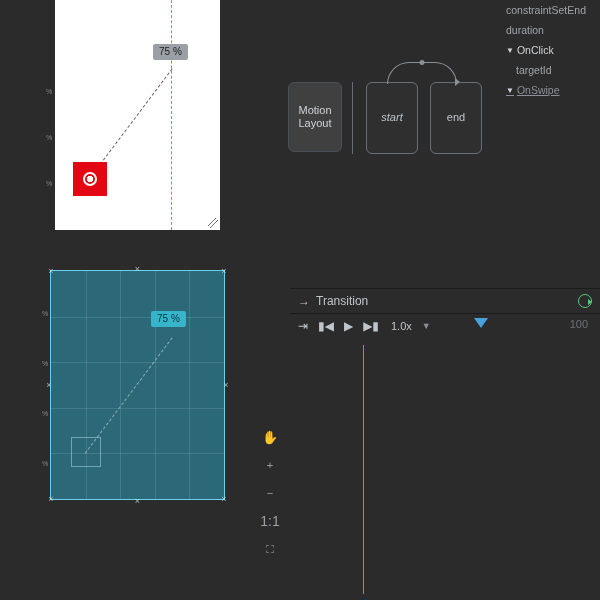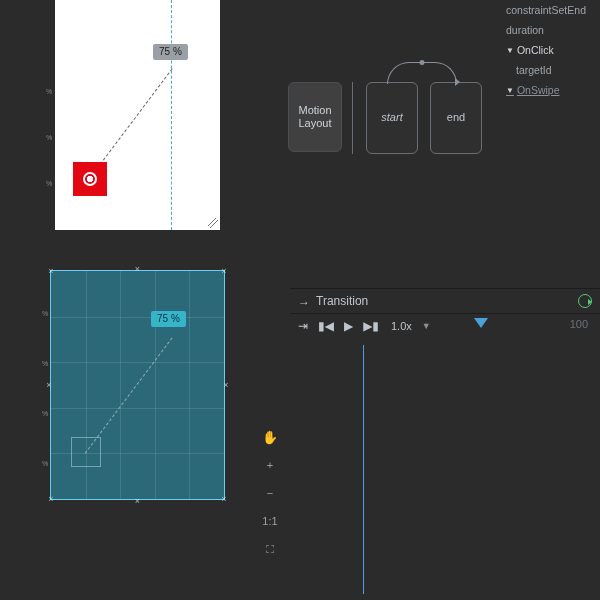--- a/index.html
+++ b/index.html
@@ -216,21 +216,21 @@
   <div class="prop">duration</div>
   <div class="prop header tri">OnClick</div>
   <div class="prop" style="padding-left:16px;">targetId</div>
   <div class="prop header tri" style="color:#8a9099;text-decoration:underline;">OnSwipe</div>
 </div>
 
 <div class="tools">
   <div class="tool hand">✋</div>
   <div class="tool">+</div>
   <div class="tool">−</div>
-  <div class="tool" style="font-size:11px;">1:1</div>
+  <div class="tool" style="font-size:14px;">1:1</div>
   <div class="tool">⛶</div>
 </div>
 
 <div class="timeline">
   <div class="title">
     <span>→</span>
     <span>Transition</span>
     <span class="spacer"></span>
     <span class="loop-icon"></span>
   </div>

